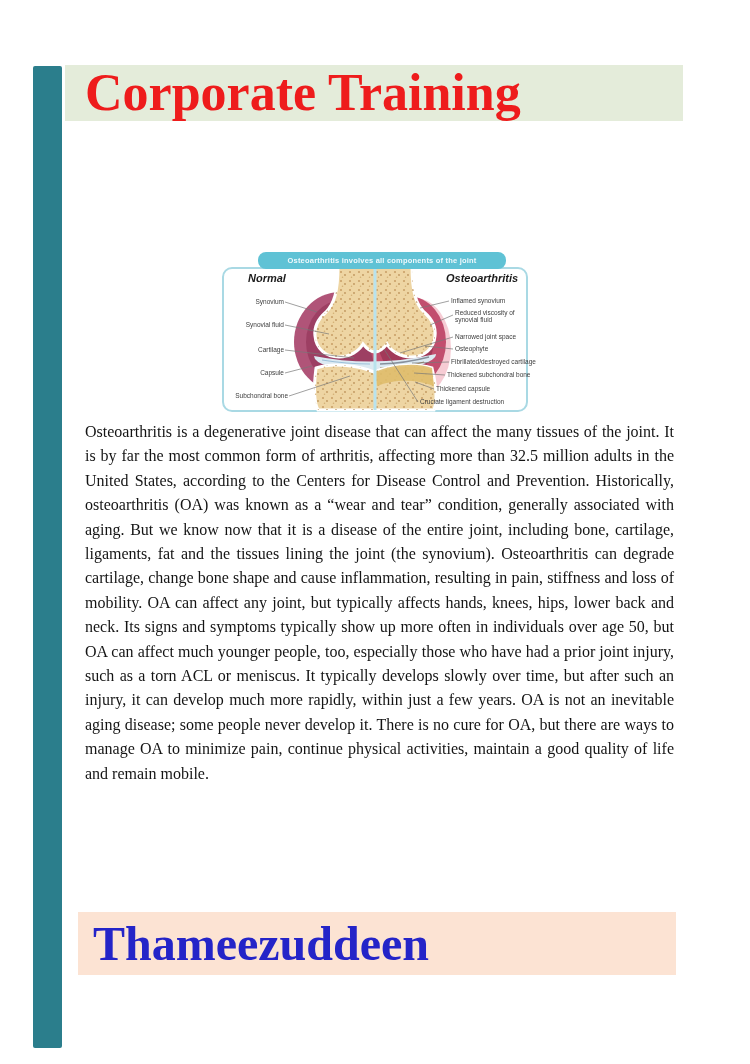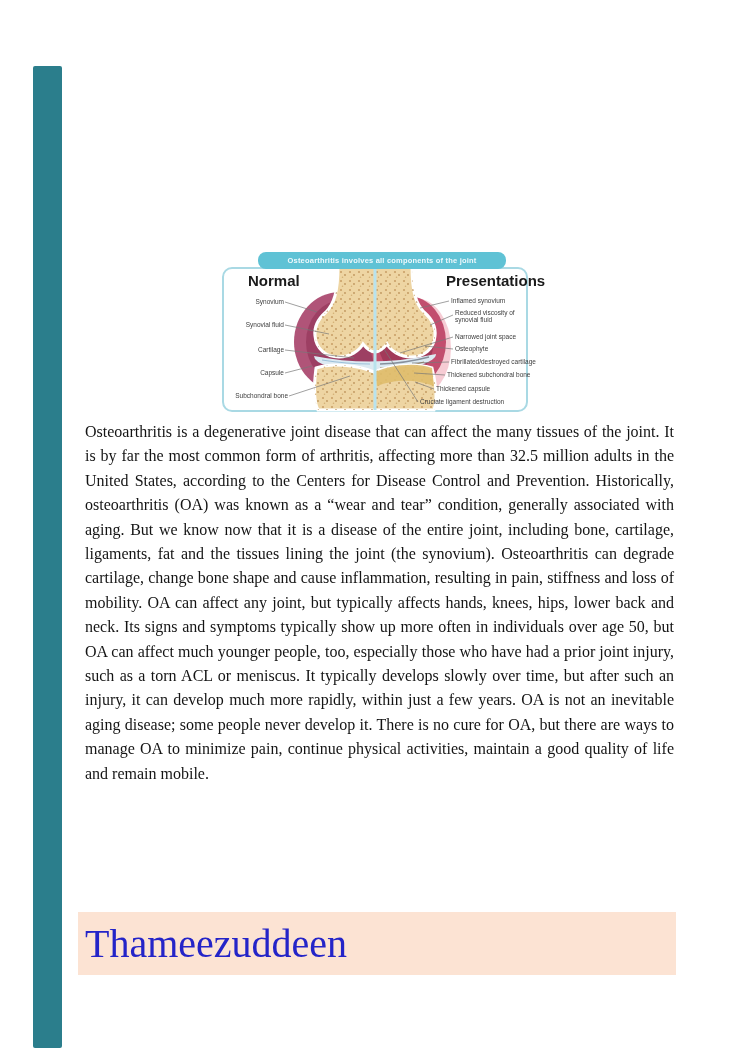--- a/index.html
+++ b/index.html
@@ -13,39 +13,42 @@
   .doc-title{position:absolute;left:40px;top:118px;width:670px;text-align:center;
         color:#3437cd;font-weight:bold;font-size:52px;line-height:60px;}
   
   .figure{position:absolute;left:222px;top:252px;width:306px;height:160px;font-family:"Liberation Sans","DejaVu Sans",sans-serif;}
   .fig-ribbon{position:absolute;left:36px;top:0;width:248px;height:17px;background:#5fc2d5;
         border-radius:8px;display:flex;align-items:center;justify-content:center;}
   .fig-ribbon span{font-size:7.5px;font-weight:bold;color:#eff9fc;letter-spacing:.2px;}
   .fig-panel{position:absolute;left:0;top:15px;width:302px;height:141px;background:#fff;
         border:2px solid #a9d9e4;border-radius:10px;box-sizing:content-box;}
   .fig-art{position:absolute;left:0;top:0;width:306px;height:160px;}
-  .fig-heading{position:absolute;font-size:15px;font-weight:bold;color:#1b1b1b;white-space:nowrap;}
+  .fig-heading{position:absolute;font-size:11px;font-weight:bold;color:#1b1b1b;white-space:nowrap;font-style:italic;}
   .fig-label{position:absolute;font-size:6.5px;line-height:7px;color:#3d3d3d;white-space:nowrap;}
   .fig-label.right{text-align:left;}
   .fig-label.lft{text-align:right;}
   .fig-label.wrap{white-space:normal;width:62px;}
   
   .body-par{position:absolute;left:85px;top:420px;width:589px;
         font-size:16px;line-height:24.4px;color:#141414;text-align:justify;text-align-last:left;}
   .author-banner{position:absolute;left:78px;top:912px;width:598px;height:63px;background:#fce3d3;
         display:flex;align-items:center;box-sizing:border-box;padding-left:7px;}
-  .author-banner span{font-size:40px;font-weight:normal;color:#2424c8;line-height:1;}
+  .author-banner span{font-size:48px;font-weight:bold;color:#2424c8;line-height:1;margin-left:8px;}
 </style>
 </head>
 <body>
 
 <div class="page">
 
   <div class="accent-bar"></div>
 
+  <div class="kicker-banner">
+    <span>Corporate Training</span>
+  </div>
 
 
   <div class="figure">
     <div class="fig-panel"></div>
 
     <svg class="fig-art" viewBox="0 0 306 160">
       <defs>
         <pattern id="trab" width="9" height="9" patternUnits="userSpaceOnUse">
           <circle cx="2" cy="2" r="1.1" fill="#c1945a"></circle>
           <circle cx="6" cy="5" r="0.9" fill="#b1854a"></circle>
@@ -96,21 +99,21 @@
         <path d="M212,137 L193,130"></path>
         <path d="M196,150 L162,97"></path>
       </g>
     </svg>
 
     <div class="fig-ribbon">
       <span>Osteoarthritis involves all components of the joint</span>
     </div>
 
     <div class="fig-heading" style="left:26px;top:20px;">Normal</div>
-    <div class="fig-heading" style="left:224px;top:20px;">Presentations</div>
+    <div class="fig-heading" style="left:224px;top:20px;">Osteoarthritis</div>
 
     <div class="fig-label lft" style="left:10px;width:52px;top:46px;">Synovium</div>
     <div class="fig-label lft" style="left:2px;width:60px;top:69px;">Synovial fluid</div>
     <div class="fig-label lft" style="left:12px;width:50px;top:94px;">Cartilage</div>
     <div class="fig-label lft" style="left:12px;width:50px;top:117px;">Capsule</div>
     <div class="fig-label lft" style="left:2px;width:64px;top:140px;">Subchondral bone</div>
 
     <div class="fig-label right" style="left:229px;top:45px;">Inflamed synovium</div>
     <div class="fig-label right wrap" style="left:233px;top:57px;">Reduced viscosity of synovial fluid</div>
     <div class="fig-label right" style="left:233px;top:81px;">Narrowed joint space</div>

